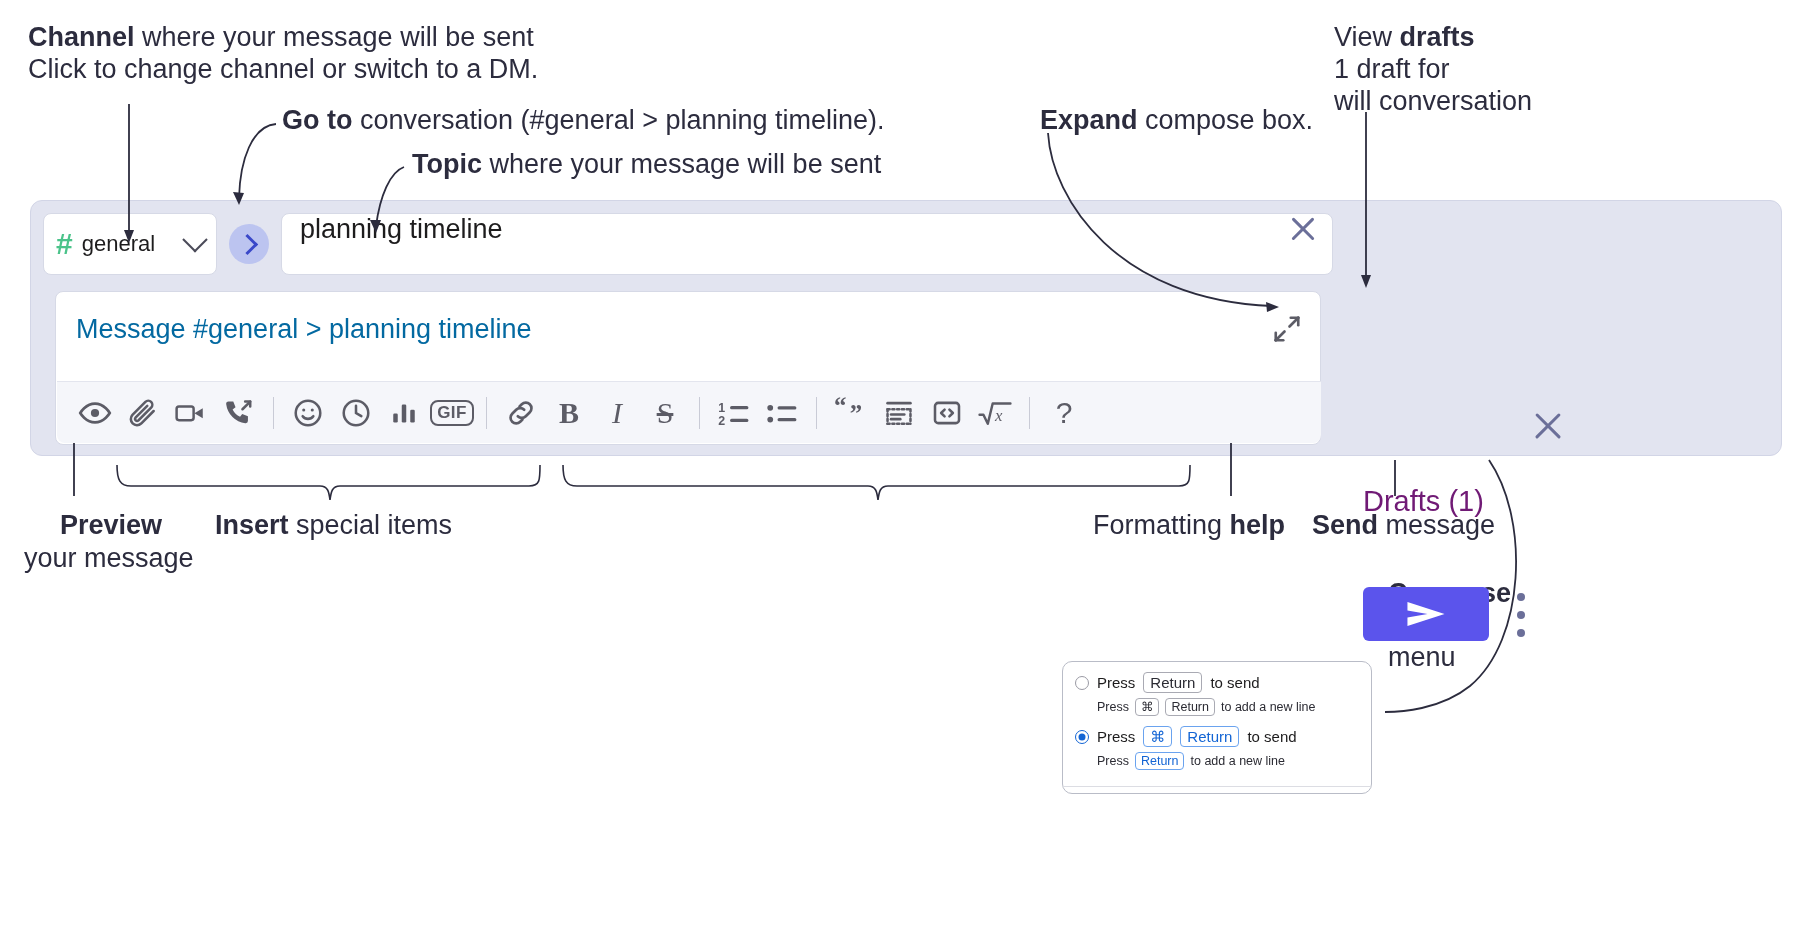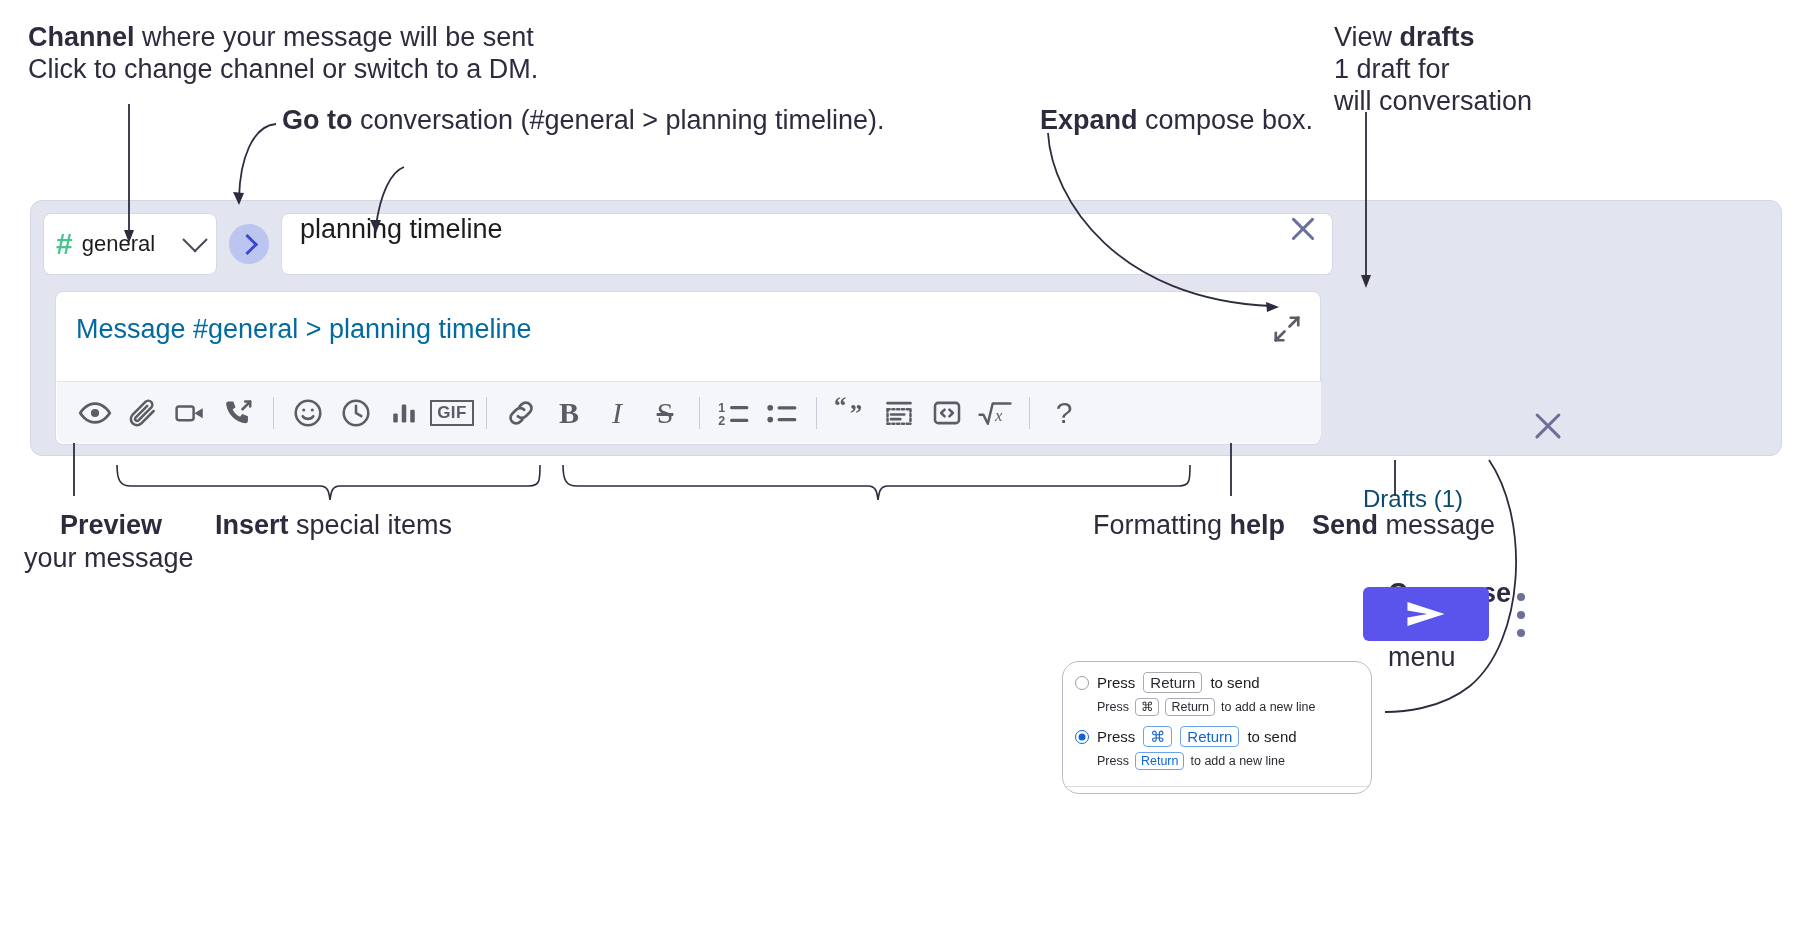--- a/index.html
+++ b/index.html
@@ -54,40 +54,40 @@
   .expand-icon{position:absolute;right:18px;top:22px;width:30px;height:30px;cursor:pointer;}
 
   .toolbar{
     position:absolute;left:1px;bottom:1px;width:1264px;height:62px;
     background:#f5f6fa;border-top:1px solid #e3e5ee;border-radius:0 0 8px 8px;
     display:flex;align-items:center;padding-left:14px;box-sizing:border-box;gap:0;
   }
   .tb{width:48px;height:48px;display:flex;align-items:center;justify-content:center;cursor:pointer;color:#5c5c66;flex:0 0 auto;}
   .tb svg{display:block;}
   .sep{width:1px;height:32px;background:#c9cbd6;margin:0 10px;flex:0 0 auto;}
-  .gifbox{border:2.4px solid #5c5c66;border-radius:0;padding:1px 5px;font-size:17px;font-weight:700;letter-spacing:.4px;color:#5c5c66;font-family:"Liberation Sans",sans-serif;}
+  .gifbox{border:2.4px solid #5c5c66;border-radius:8px;padding:1px 5px;font-size:17px;font-weight:700;letter-spacing:.4px;color:#5c5c66;font-family:"Liberation Sans",sans-serif;}
   .qmark{font-size:30px;color:#5c5c66;font-weight:400;}
 
   
-  .drafts-link{position:absolute;left:1332px;top:284px;font-size:24px;color:#0c4a6e;cursor:pointer;}
+  .drafts-link{position:absolute;left:1332px;top:284px;font-size:29px;color:#701a75;cursor:pointer;}
   .send-btn{
     position:absolute;left:1332px;top:386px;width:126px;height:54px;background:#5b54ec;border-radius:6px;
     display:flex;align-items:center;justify-content:center;cursor:pointer;
   }
   .kebab{position:absolute;left:1483px;top:392px;width:14px;height:44px;display:flex;flex-direction:column;align-items:center;justify-content:space-between;cursor:pointer;}
   .kebab i{display:block;width:8px;height:8px;border-radius:50%;background:#6b6f99;}
   .panel-x{position:absolute;left:1500px;top:208px;width:34px;height:34px;cursor:pointer;}
   .panel-x::before,.panel-x::after{content:"";position:absolute;left:50%;top:50%;width:34px;height:3.2px;background:#6b6f99;border-radius:2px;}
   .panel-x::before{transform:translate(-50%,-50%) rotate(45deg);}
   .panel-x::after{transform:translate(-50%,-50%) rotate(-45deg);}
 
   
   .popup{
     position:absolute;left:1062px;top:661px;width:310px;height:133px;
-    background:#ffffff;border:1px solid #b9bcc7;border-radius:17px;box-sizing:border-box;
+    background:#ffffff;border:1px solid #b9bcc7;border-radius:10px;box-sizing:border-box;
     font-size:15px;color:#1d1c1d;overflow:hidden;
   }
   .popup-rows{padding:9px 0 7px 0;}
   .opt{display:flex;align-items:center;gap:8px;padding:0 12px;height:23px;cursor:pointer;}
   .radio{width:14px;height:14px;border-radius:50%;border:1.6px solid #9a9aa4;box-sizing:border-box;flex:0 0 auto;position:relative;background:#fff;}
   .radio.on{border-color:#1264d4;}
   .radio.on::after{content:"";position:absolute;left:50%;top:50%;transform:translate(-50%,-50%);width:7px;height:7px;border-radius:50%;background:#1264d4;}
   .opt .lbl{font-size:15px;}
   .sub{display:flex;align-items:center;gap:6px;padding:2px 12px 2px 34px;height:21px;font-size:12.5px;color:#2b2b33;}
   .key{border:1px solid #a9aab3;border-radius:4px;padding:0px 5px;font-size:12.5px;line-height:16px;color:#2b2b33;background:#fff;display:inline-block;}
@@ -106,20 +106,23 @@
 
   <div class="anno" style="left:28px;top:22px;">
     <b>Channel</b><span> where your message will be sent</span>
   </div>
   <div class="anno it" style="left:28px;top:54px;text-align:right;">Click to change channel or switch to a DM.</div>
 
   <div class="anno" style="left:282px;top:105px;">
     <b>Go to</b><span> conversation (#general &gt; planning timeline).</span>
   </div>
 
+  <div class="anno" style="left:412px;top:149px;">
+    <b>Topic</b><span> where your message will be sent</span>
+  </div>
 
   <div class="anno" style="left:1040px;top:105px;">
     <b>Expand</b><span> compose box.</span>
   </div>
 
   <div class="anno" style="left:1334px;top:22px;">
     <span>View </span><b>drafts</b>
   </div>
   <div class="anno it" style="left:1334px;top:54px;">1 draft for</div>
   <div class="anno it" style="left:1334px;top:86px;">will conversation</div>

